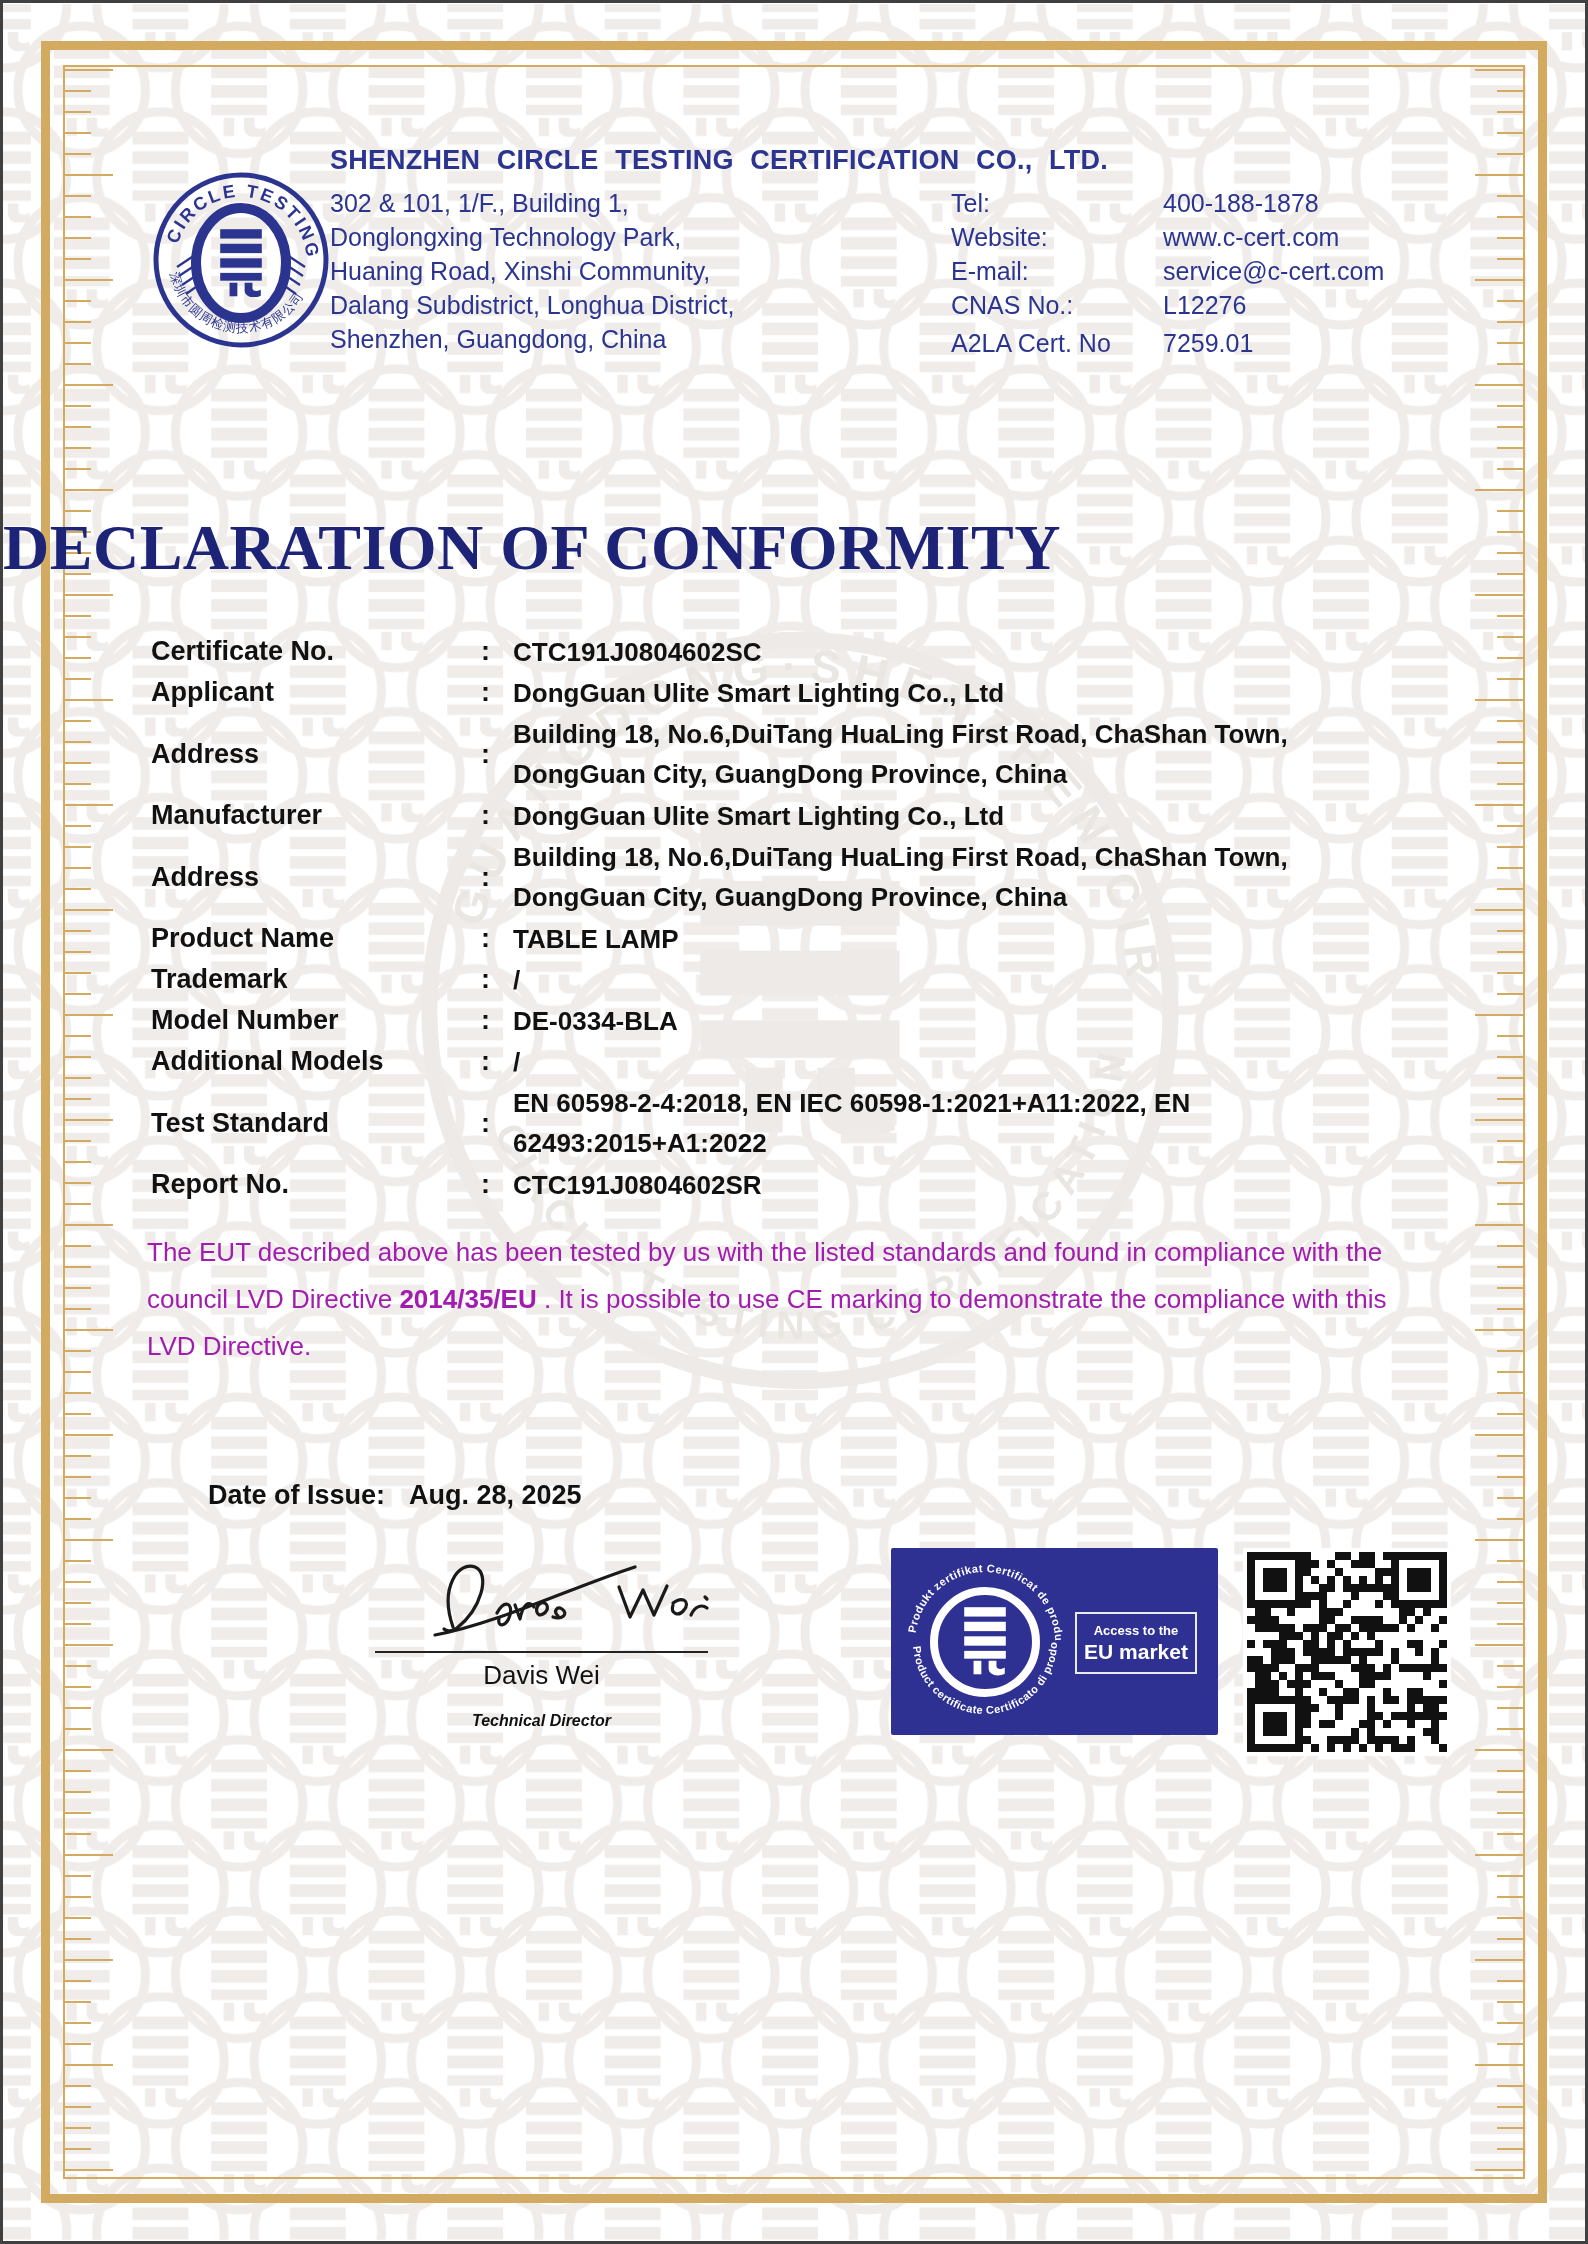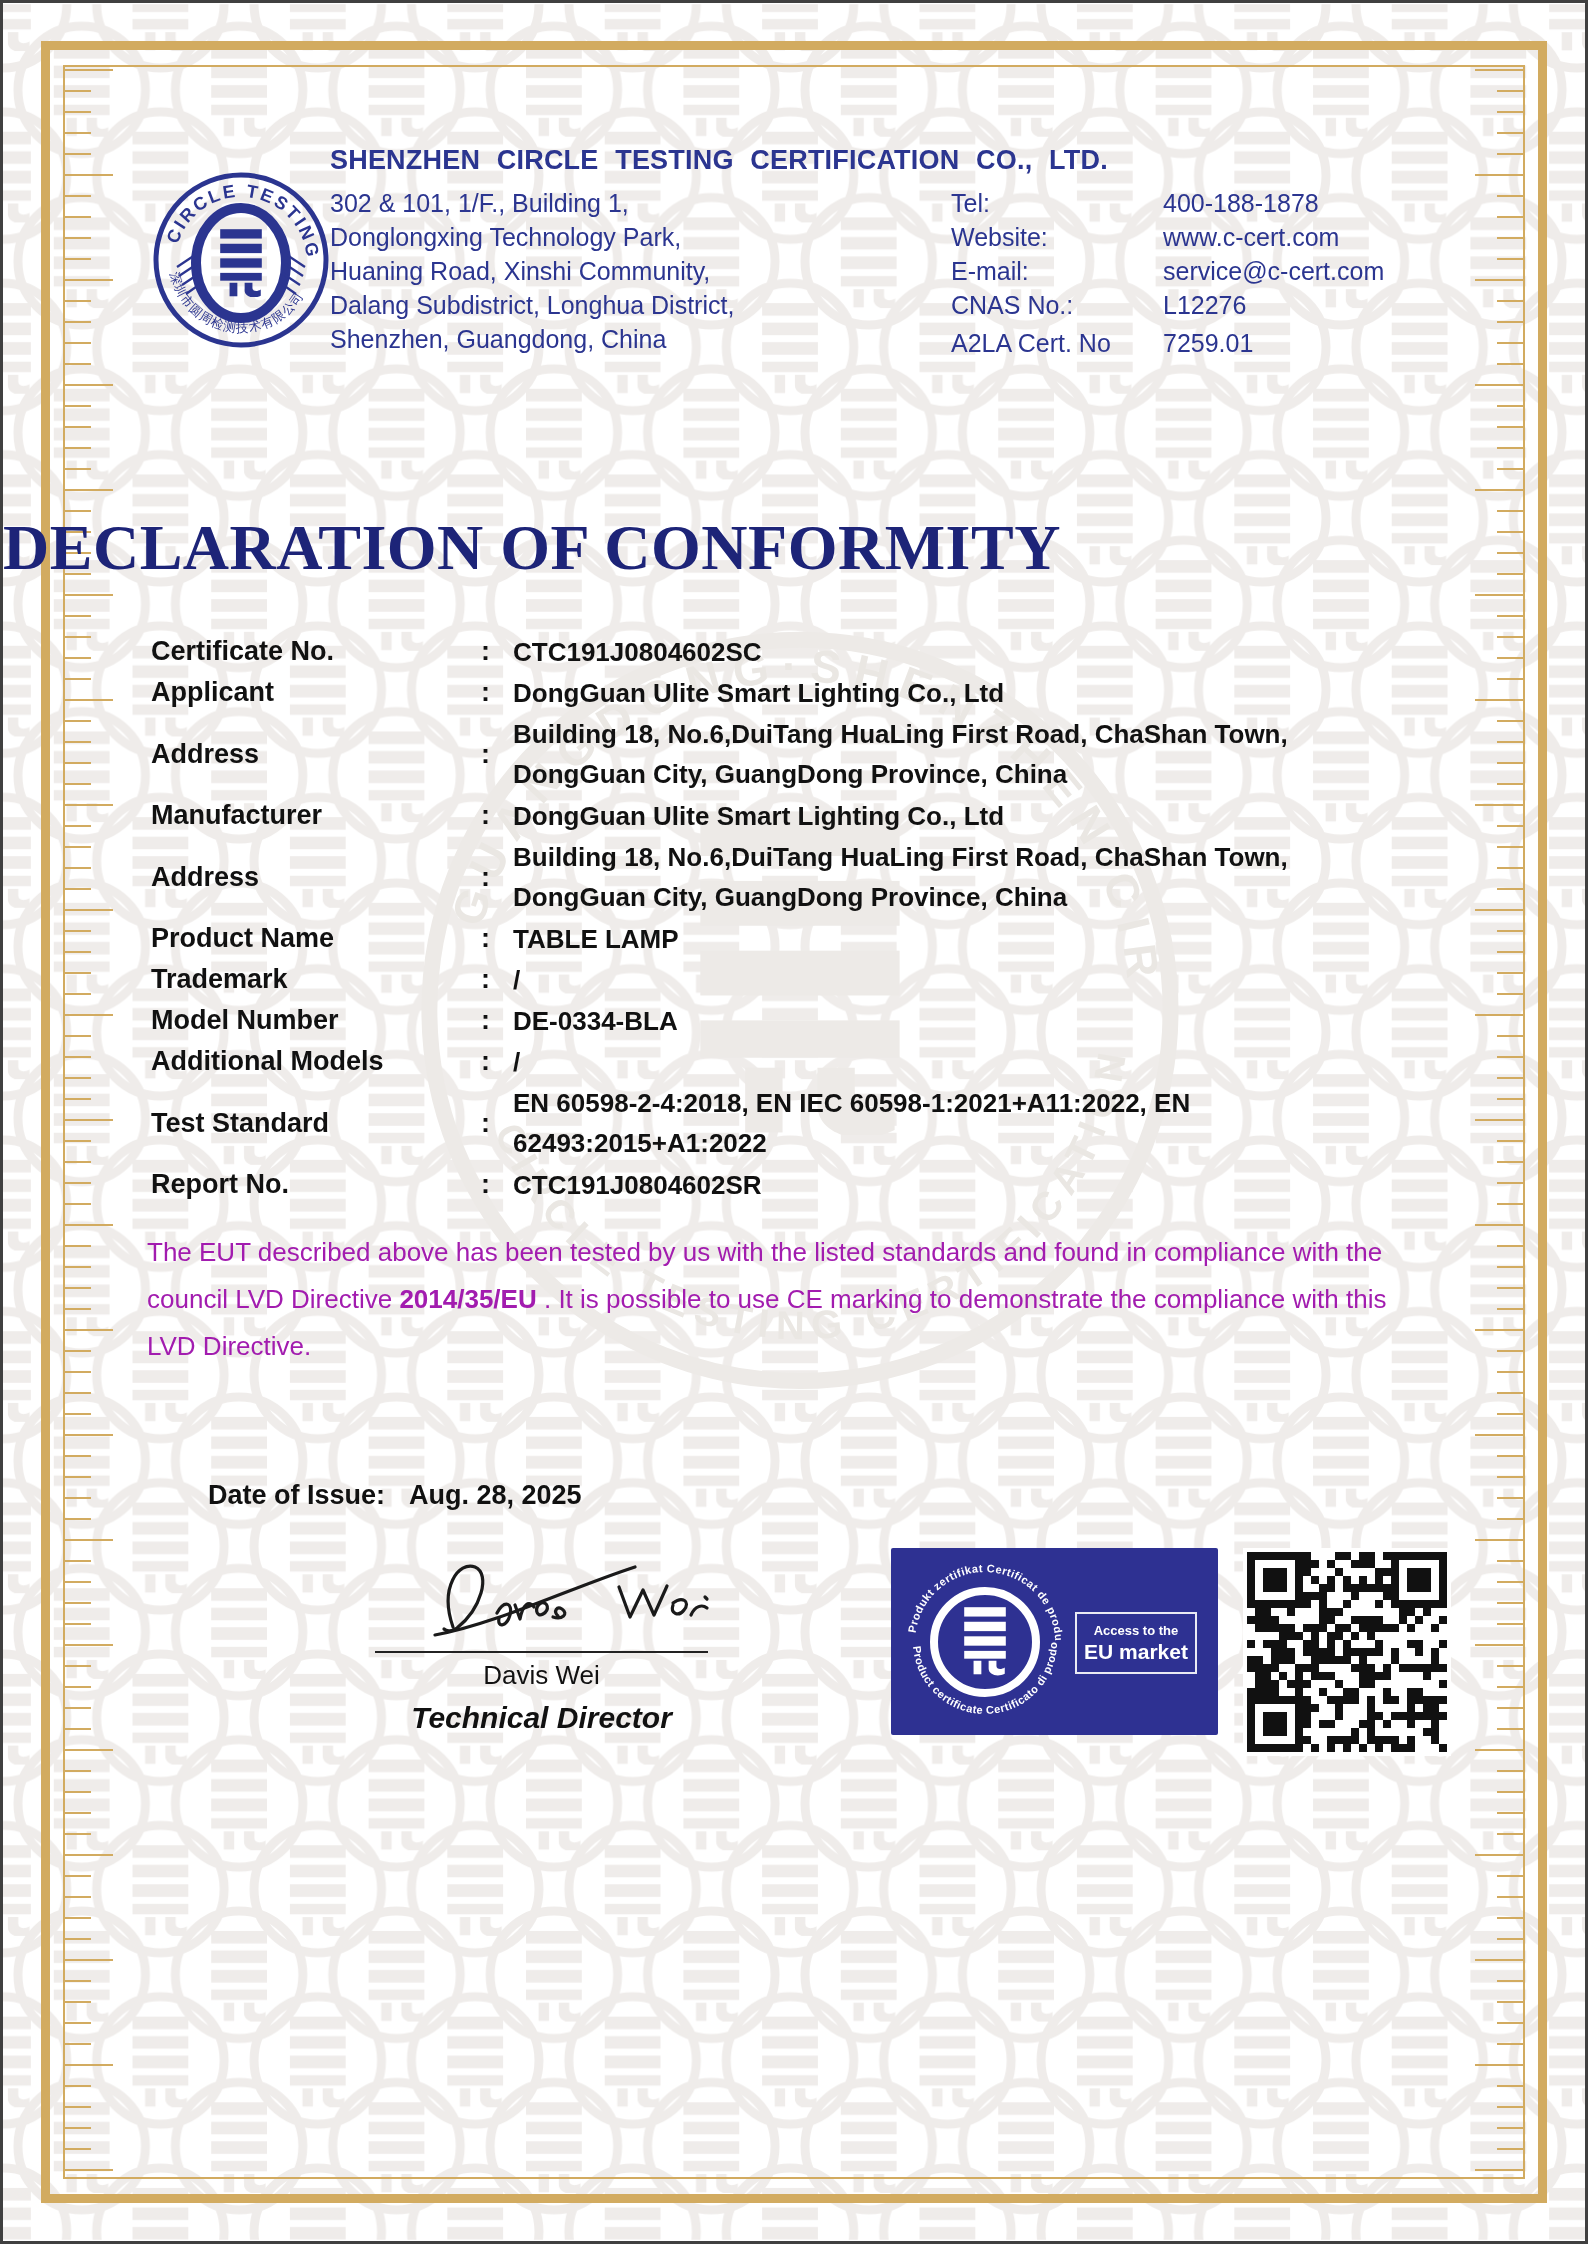--- a/index.html
+++ b/index.html
@@ -39,21 +39,21 @@
   
   .bodytext{position:absolute;left:144px;top:1226px;width:1272px;z-index:2;font-size:26px;line-height:47px;color:#a21caf;}
   .bodytext p{margin:0;}
   .bodytext b{font-weight:bold;}
   
   .issue{position:absolute;left:205px;top:1477px;z-index:2;display:flex;gap:24px;font-size:27px;font-weight:bold;color:#111;}
   
   .sig-svg{position:absolute;left:420px;top:1550px;width:290px;height:100px;z-index:3;}
   .sig-block{position:absolute;left:372px;top:1648px;width:333px;z-index:2;border-top:2px solid #222;text-align:center;color:#111;}
   .sig-name{font-size:26px;margin-top:7px;}
-  .sig-title{font-size:30px;font-weight:bold;font-style:italic;margin-top:10px;}
+  .sig-title{font-size:16px;font-weight:bold;font-style:italic;margin-top:21px;}
   
   .badge{position:absolute;left:888px;top:1545px;width:327px;height:187px;background:#2e3192;z-index:2;border-radius:2px;}
   .badge-logo{position:absolute;left:14px;top:6px;width:160px;height:176px;}
   .eu-box{position:absolute;left:184px;top:64px;width:118px;height:58px;border:2px solid rgba(255,255,255,.9);
     display:flex;flex-direction:column;align-items:center;justify-content:center;color:#fff;}
   .eu-line1{font-size:13px;font-weight:bold;}
   .eu-line2{font-size:21px;font-weight:bold;margin-top:2px;}
   
   .qr{position:absolute;left:1240px;top:1545px;width:208px;height:208px;background:#fff;z-index:2;}
   .qr svg{position:absolute;left:4px;top:4px;}

